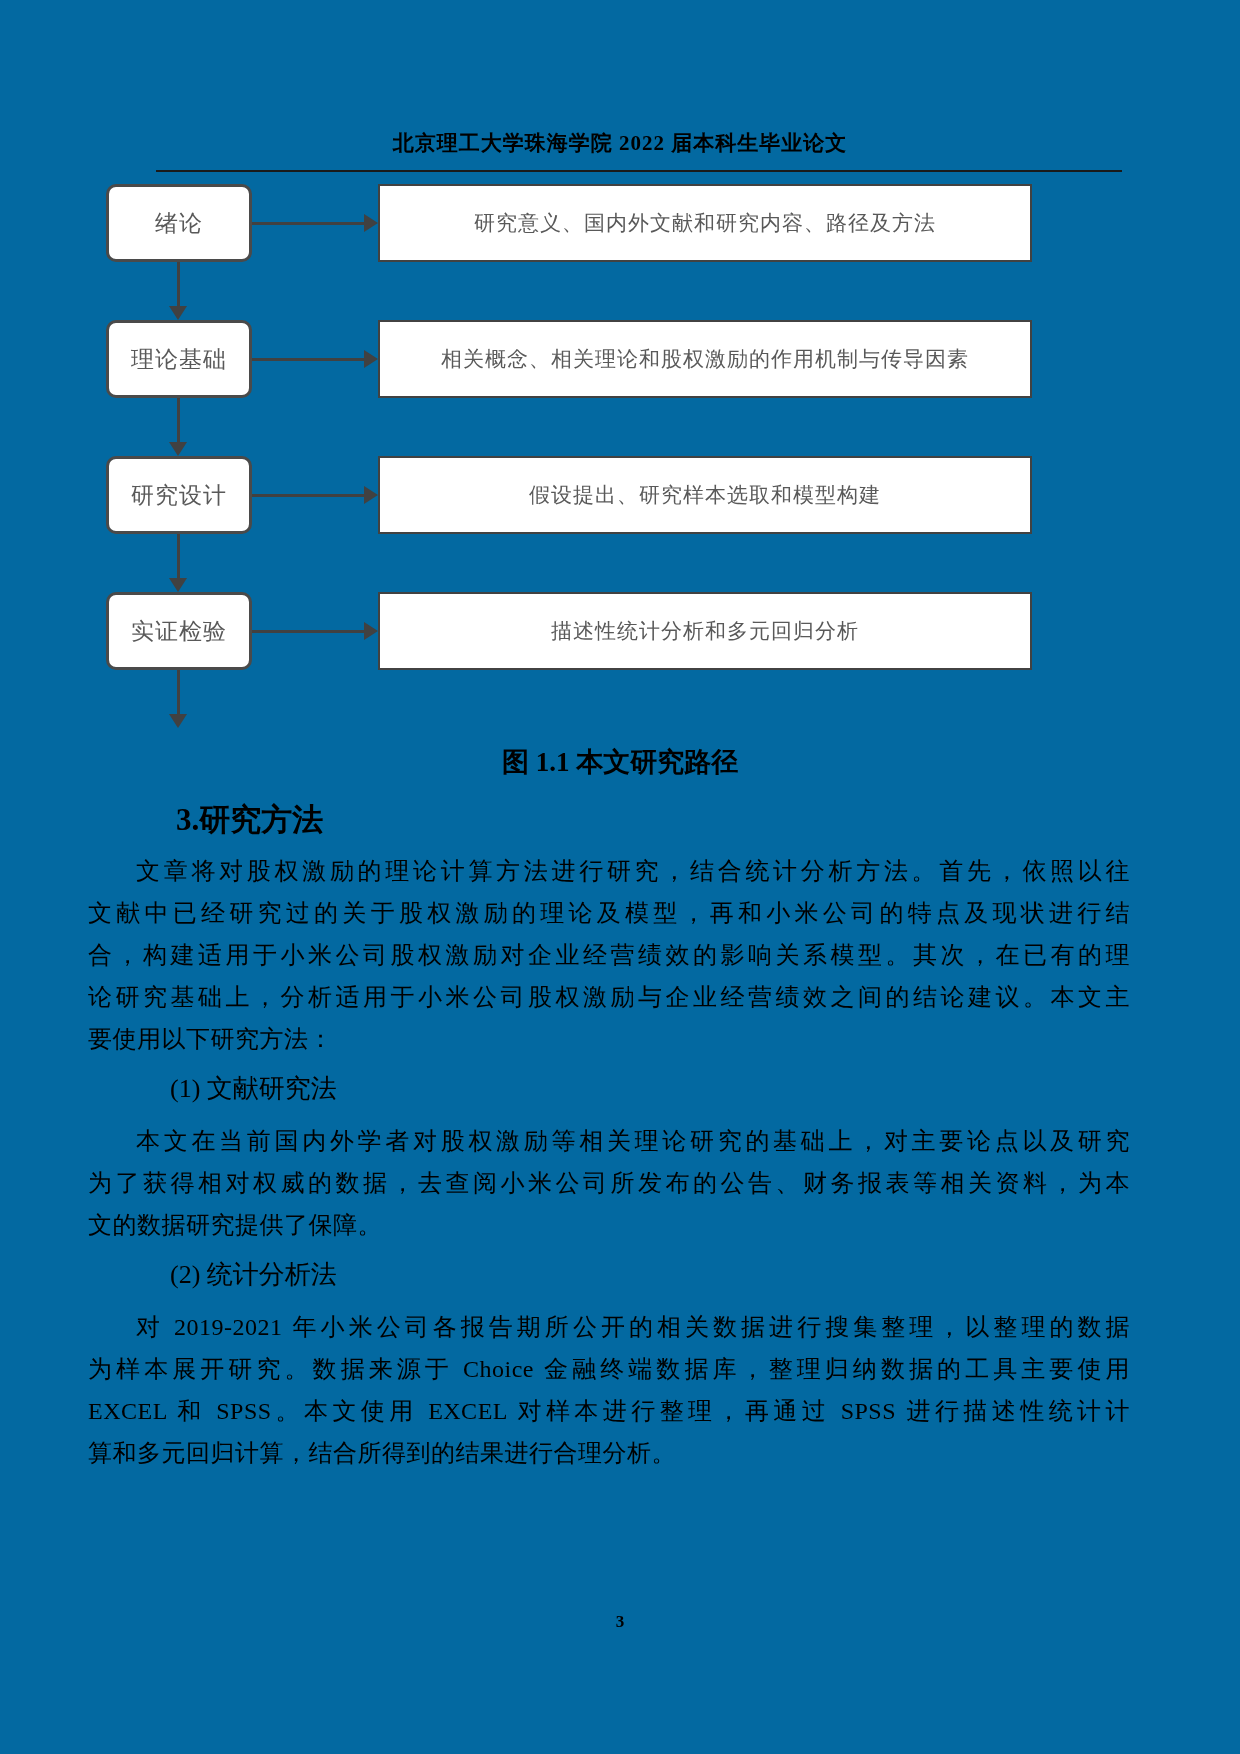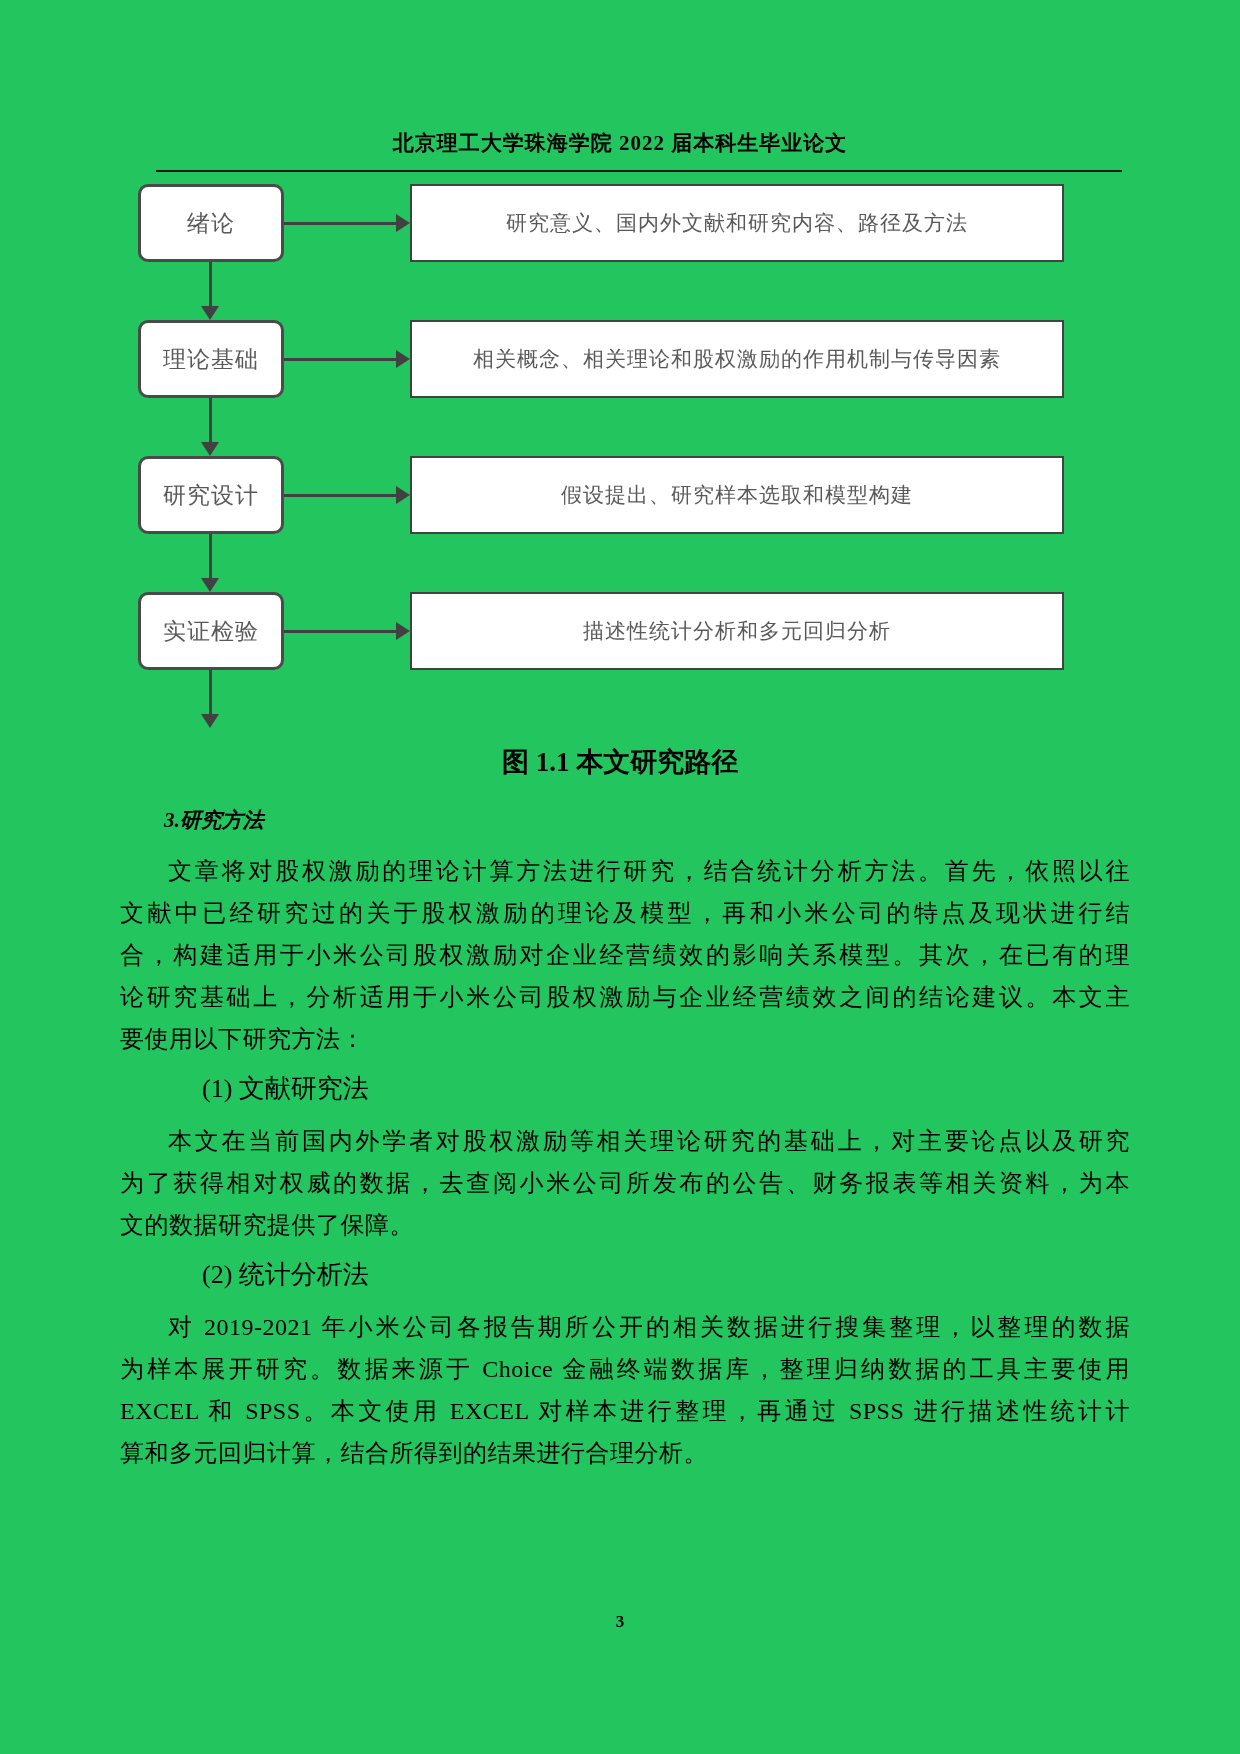--- a/index.html
+++ b/index.html
@@ -1,19 +1,19 @@
 <!DOCTYPE html>
 <html><head>
 <meta charset="utf-8">
 <style>
   html,body{margin:0;padding:0;background:#888;}
   .page{
     position:relative;
     width:1240px;height:1754px;
-    background:#22c55e;
+    background:#0369a1;
     font-family:"Liberation Serif","DejaVu Serif",serif;
     color:#000;
     box-sizing:border-box;
     padding-top:128px;
     margin:0 auto;
     overflow:hidden;
   }
   
   .header-title{
     text-align:center;
@@ -25,21 +25,21 @@
   }
   .header-rule{
     margin:12px 118px 0 156px;
     border:none;
     border-top:2px solid #1a1a1a;
     height:0;
   }
   
   .content{
     box-sizing:border-box;
-    padding-left:120px;
+    padding-left:88px;
     padding-right:110px;
   }
   
   .flowchart{
     margin-left:18px;
     width:926px;
     margin-top:12px;
   }
   .flow-row{display:flex;align-items:center;height:78px;}
   .flow-left{
@@ -74,25 +74,25 @@
   
   .figure-caption{
     text-align:center;
     font-size:27px;
     font-weight:bold;
     margin-top:20px;
     height:28px;line-height:28px;
   }
   
   .section-heading{
-    font-size:21px;
+    font-size:31px;
     font-weight:bold;
     margin-top:26px;
-    margin-left:44px;
-    height:36px;line-height:36px;font-style:italic;
+    margin-left:88px;
+    height:36px;line-height:36px;
   }
   .sub-heading{
     font-size:26px;
     margin-top:12px;
     margin-left:82px;
     height:34px;line-height:34px;
     margin-bottom:14px;
   }
   .para{margin-top:12px;}
   .line{

